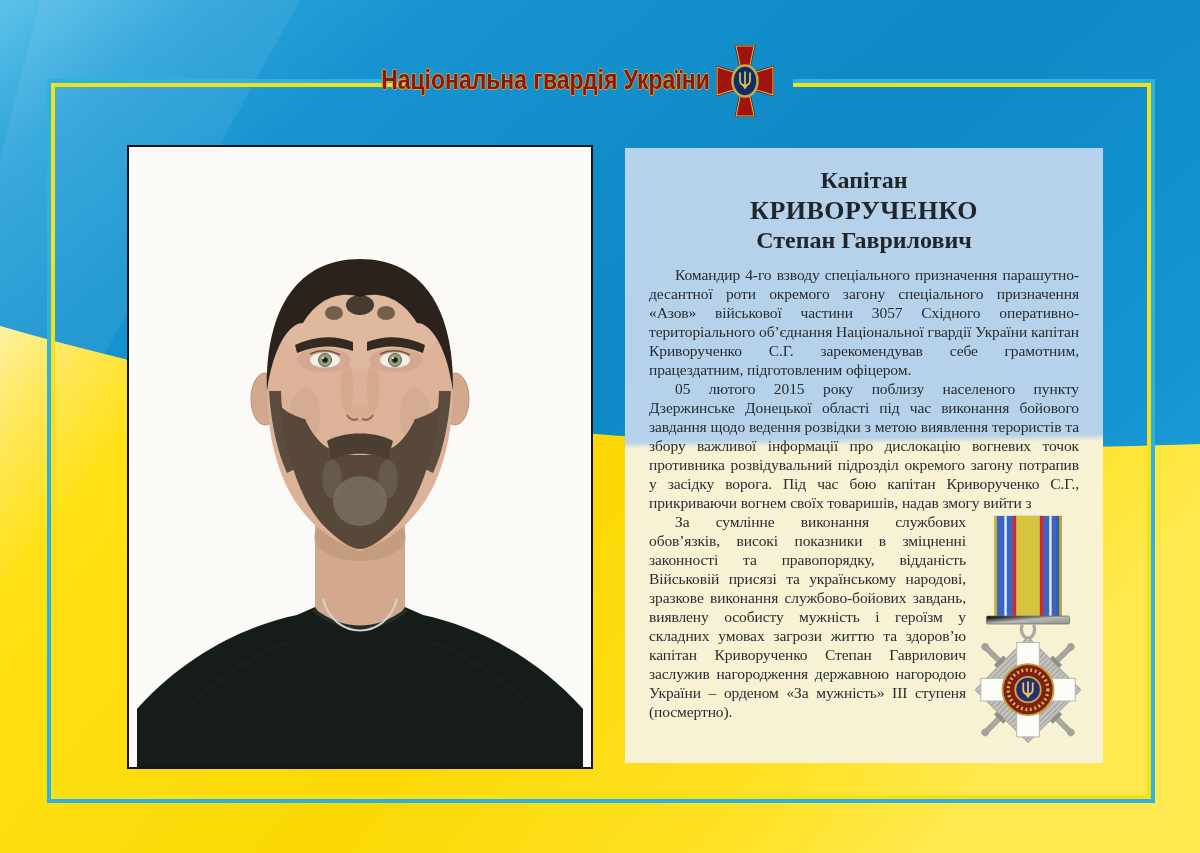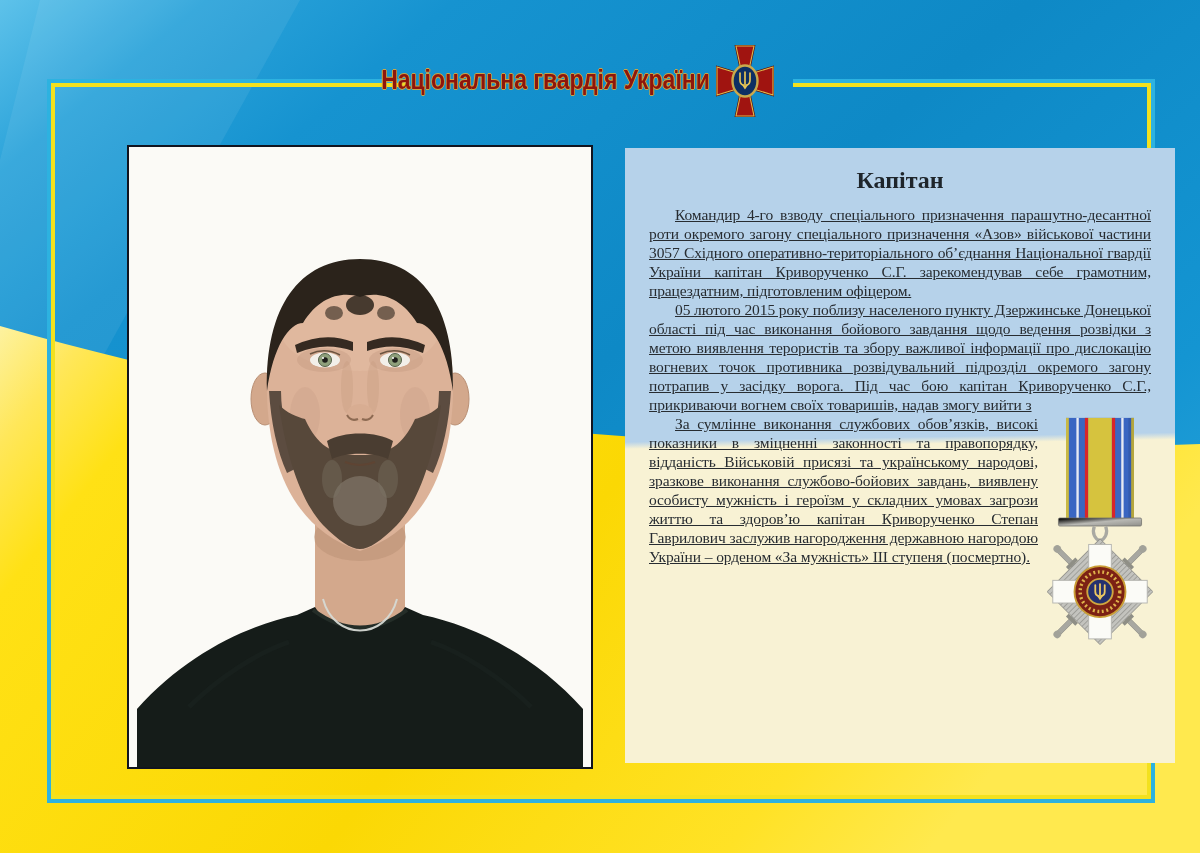--- a/index.html
+++ b/index.html
@@ -22,33 +22,33 @@
 
   
   .photo{
     position:absolute;left:127px;top:145px;width:462px;height:620px;
     background:#fbfaf6;border:2px solid #11141f;
   }
   .photo svg{display:block;width:100%;height:100%;}
 
   
   .panel{
-    position:absolute;left:625px;top:148px;width:550px;height:615px;
+    position:absolute;left:625px;top:148px;width:478px;height:615px;
     box-sizing:border-box;padding:18px 24px 9px 24px;overflow:hidden;
     background:linear-gradient(179deg,#b6d2ea 0px,#b6d2ea 294px,#f8f2d4 301px,#f8f2d4 100%);
   }
   .title-block{text-align:center;color:#1e252b;font-weight:bold;margin:0 0 10px 0;}
   .rank{font-size:24px;line-height:29px;}
   .surname{font-size:26px;line-height:31px;letter-spacing:.5px;}
   .givens{font-size:24px;line-height:29px;}
   .para{
     margin:0;text-align:justify;font-size:15.5px;line-height:19px;
     color:#272c31;letter-spacing:-0.1px;
   }
-  .para.indent{text-indent:26px;text-decoration:underline;}
+  .para.indent{text-indent:26px;}
   .medal-float{
     float:right;width:106px;height:238px;margin:2px -2px 2px 9px;
   }
   .medal-float svg{display:block;width:106px;height:238px;}
 </style>
 </head>
 <body>
 
 <div class="page">
 
@@ -168,20 +168,22 @@
       <path d="M60,560 C90,530 130,505 160,495" stroke="#20292550" stroke-width="5" fill="none"></path>
       <path d="M402,560 C372,530 332,505 302,495" stroke="#20292550" stroke-width="5" fill="none"></path>
 
       <path d="M194,452 C205,494 257,494 268,452" stroke="#d6d9d4" stroke-width="2" fill="none" opacity="0.95"></path>
     </svg>
   </div>
 
   <div class="panel">
     <div class="title-block">
       <div class="rank">Капітан</div>
+      <div class="surname">КРИВОРУЧЕНКО</div>
+      <div class="givens">Степан Гаврилович</div>
     </div>
 
     <p class="para indent">Командир 4-го взводу спеціального призначення парашутно-десантної роти окремого загону спеціального призначення «Азов» військової частини 3057 Східного оперативно-територіального об’єднання Національної гвардії України капітан Криворученко С.Г. зарекомендував себе грамотним, працездатним, підготовленим офіцером.</p>
     <p class="para indent">05 лютого 2015 року поблизу населеного пункту Дзержинське Донецької області під час виконання бойового завдання щодо ведення розвідки з метою виявлення терористів та збору важливої інформації про дислокацію вогневих точок противника розвідувальний підрозділ окремого загону потрапив у засідку ворога. Під час бою капітан Криворученко С.Г., прикриваючи вогнем своїх товаришів, надав змогу вийти з</p>
 
     <p class="para">
       <span class="medal-float">
         <svg viewBox="0 0 112 252">
           <defs>
             <linearGradient id="silver" x1="0" y1="0" x2="1" y2="1">

